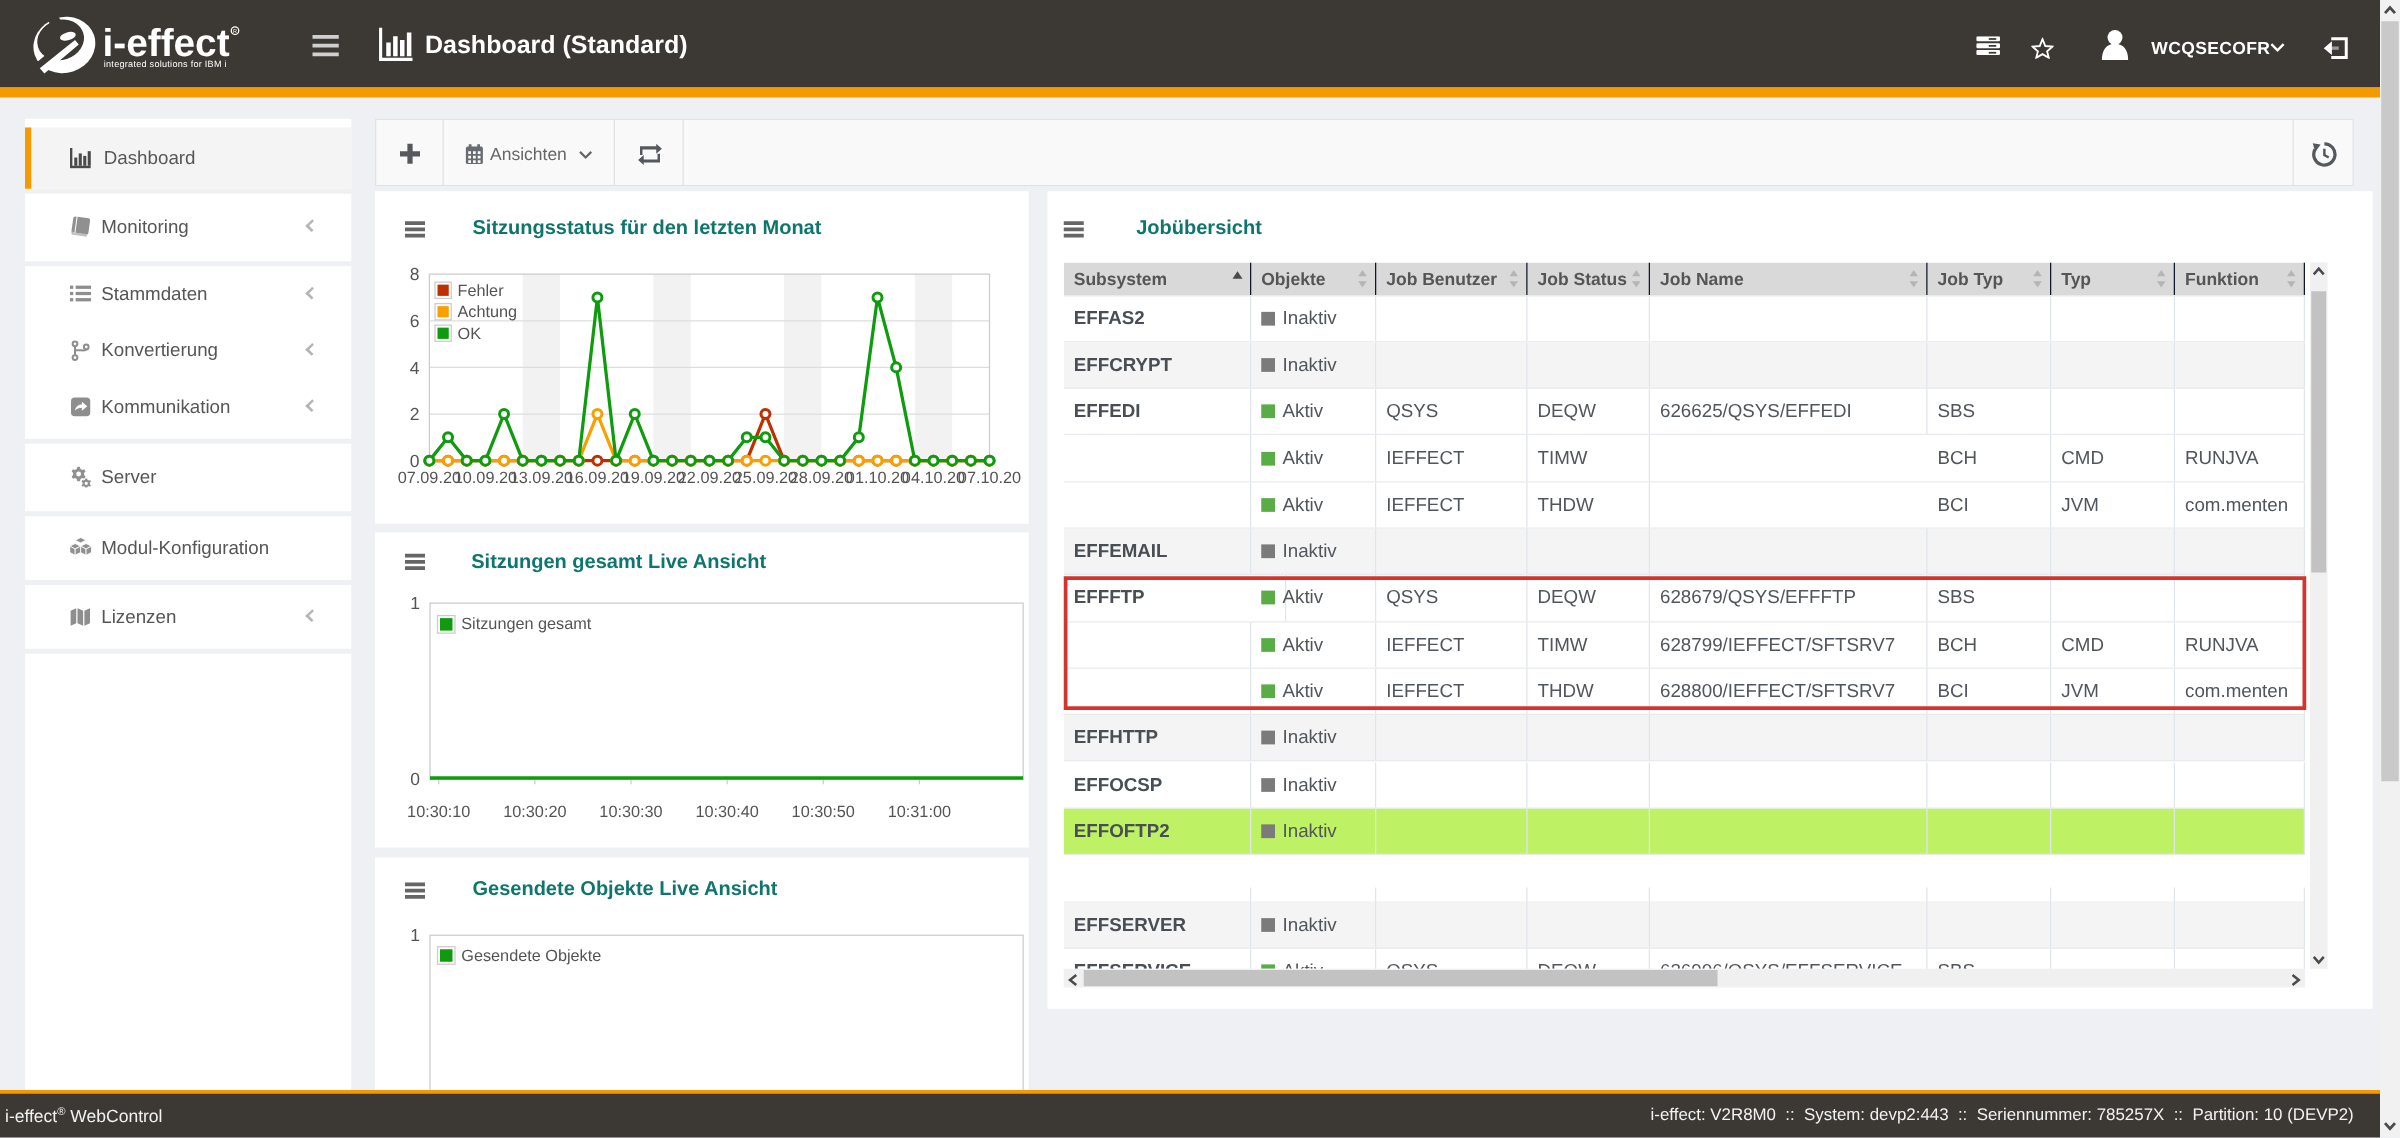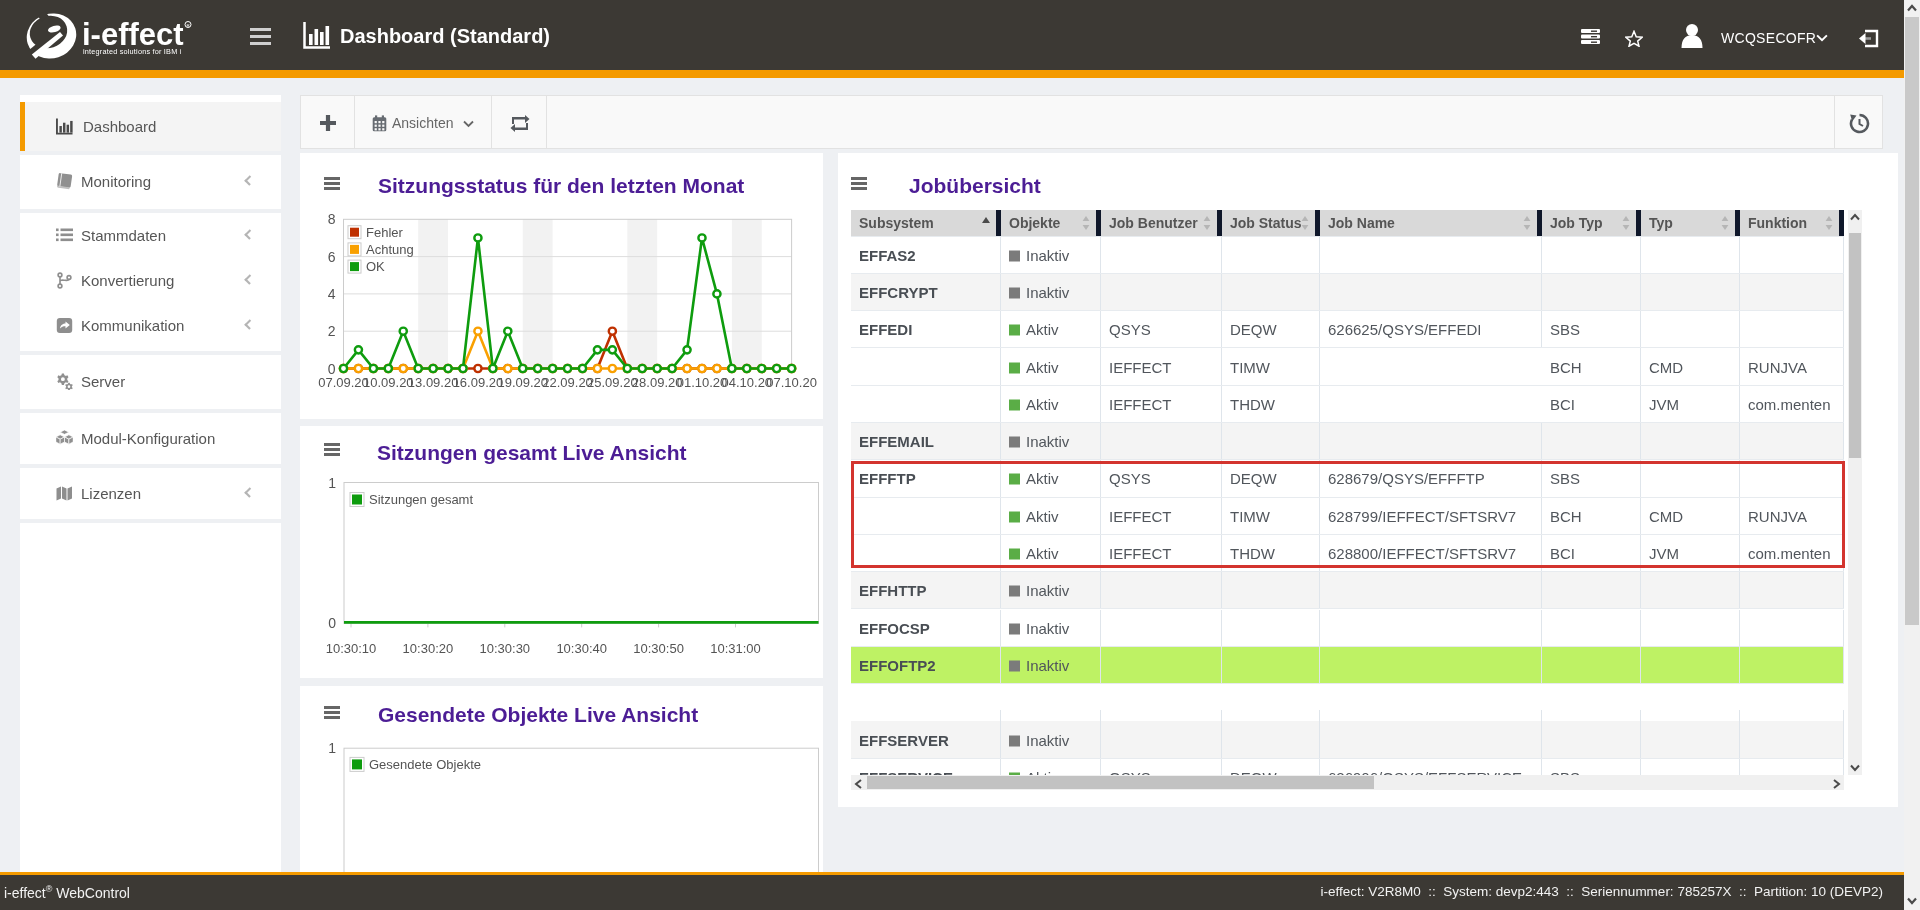--- a/index.html
+++ b/index.html
@@ -25,28 +25,28 @@
 .sactive { background:#f4f4f4; border-left:5px solid #f49a00; }
 .sactive .lbl { left:58px; }
 .sactive .ic { left:31px; top:16px; }
 
 #toolbar { position:absolute; left:300px; top:95px; width:1583px; height:54px; background:#f9f9f9; border:1px solid #e2e2e2; }
 .tcell { position:absolute; top:0; height:52px; border-right:1px solid #e2e2e2; }
 
 .card { position:absolute; background:#fff; overflow:hidden; }
 .burger { position:absolute; width:16px; height:13px; border-top:3px solid #666; border-bottom:3px solid #666; }
 .burger:before { content:""; position:absolute; left:0; top:2px; width:16px; height:3px; background:#666; }
-.ctitle { position:absolute; font-size:21px; font-weight:bold; color:#4c1d95; }
+.ctitle { position:absolute; font-size:16px; font-weight:bold; color:#0f766e; }
 
 #tbl { position:absolute; left:13px; top:57px; width:993px; }
 .trow { position:absolute; left:0; width:993px; border-bottom:1px solid #e7ebef; }
 .hdr { background:#d9d9d9; }
 .cell { position:absolute; top:0; height:100%; border-right:1px solid #dfe5eb; font-size:15px; color:#51565c; }
 .cell span.txt { position:absolute; left:8px; top:50%; transform:translateY(-50%); white-space:nowrap; }
-.hdr .cell { font-weight:bold; color:#555; font-size:14px; border-right:5px solid #0f172a; }
+.hdr .cell { font-weight:bold; color:#555; font-size:14px; border-right:1px solid #0f172a; }
 .sub { font-weight:bold; color:#494e54; }
 .sq { display:inline-block; width:11px; height:11px; margin-right:6px; vertical-align:-1px; }
 .sqg { background:#5aad46; }
 .sqi { background:#7b7b7b; }
 .sorts { position:absolute; right:5px; top:50%; transform:translateY(-50%); width:10px; height:16px; }
 </style>
 </head>
 <body>
 
 <div id="topbar">
@@ -84,21 +84,21 @@
     <rect x="10" y="7" width="6" height="1.4" fill="#3c3934"></rect>
     <rect x="10" y="12.5" width="6" height="1.4" fill="#3c3934"></rect>
   </svg>
   <svg class="abs" style="left:1625px;top:30px" width="18" height="17" viewBox="0 0 24 23">
     <path d="M12 1.8 L15 9.2 L23 9.8 L17 15 L18.8 22 L12 18 L5.2 22 L7 15 L1 9.8 L9 9.2 Z" fill="none" stroke="#fff" stroke-width="2"></path>
   </svg>
   <svg class="abs" style="left:1679px;top:23px" width="26" height="25" viewBox="0 0 26 25">
     <circle cx="13" cy="7" r="6" fill="#fff"></circle>
     <path d="M13 12 C6 12 2.5 17 2.5 25 L23.5 25 C23.5 17 20 12 13 12 Z" fill="#fff"></path>
   </svg>
-  <div class="abs" style="left:1721px;top:30px;color:#fff;font-size:14px;font-weight:normal;letter-spacing:0.3px">WCQSECOFR</div>
+  <div class="abs" style="left:1721px;top:30px;color:#fff;font-size:14px;font-weight:bold;letter-spacing:0.3px">WCQSECOFR</div>
   <svg class="abs" style="left:1816px;top:34px" width="12" height="8" viewBox="0 0 13 9">
     <path d="M1 1.5 L6.5 7 L12 1.5" fill="none" stroke="#fff" stroke-width="2.2"></path>
   </svg>
   <svg class="abs" style="left:1857px;top:29px" width="22" height="19" viewBox="0 0 22 19">
     <path d="M8 2 L20 2 L20 17 L8 17" fill="none" stroke="#fff" stroke-width="2.4"></path>
     <rect x="4" y="8.2" width="10" height="2.6" fill="#9a9a9a"></rect>
     <path d="M8.5 4 L2 9.5 L8.5 15 Z" fill="#fff"></path>
   </svg>
 </div>
 <div id="stripe"></div>
@@ -584,21 +584,21 @@
           <span class="txt"><span class="sq sqi"></span>Inaktiv</span>
         </div>
         <div class="cell" style="left: 250px; width: 121px;"></div>
         <div class="cell" style="left: 371px; width: 98px;"></div>
         <div class="cell" style="left: 469px; width: 222px;"></div>
         <div class="cell" style="left: 691px; width: 99px;"></div>
         <div class="cell" style="left: 790px; width: 99px;"></div>
         <div class="cell" style="left: 889px; width: 104px;"></div>
       </div>
       <div class="trow" style="top: 250.3px; height: 37.3px;">
-        <div class="cell" style="left: 0px; width: 150px;">
+        <div class="cell" style="left: 0px; width: 178px;">
           <span class="txt sub">EFFFTP</span>
         </div>
         <div class="cell" style="left: 150px; width: 100px;">
           <span class="txt"><span class="sq sqg"></span>Aktiv</span>
         </div>
         <div class="cell" style="left: 250px; width: 121px;">
           <span class="txt">QSYS</span>
         </div>
         <div class="cell" style="left: 371px; width: 98px;">
           <span class="txt">DEQW</span>

